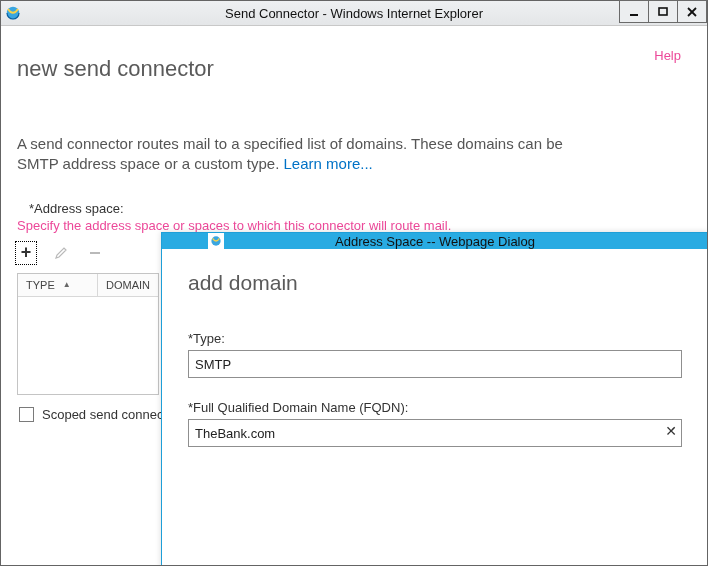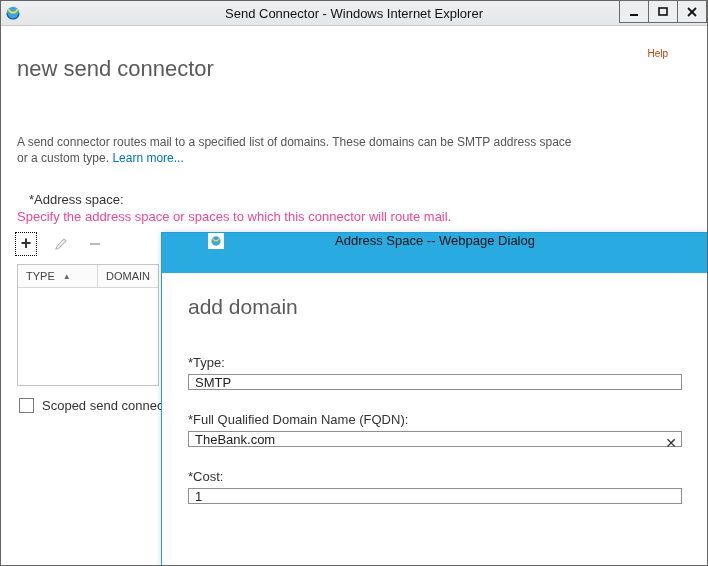--- a/index.html
+++ b/index.html
@@ -71,37 +71,37 @@
   .content-pane {
     position: relative;
     padding: 0;
     height: 539px;
     overflow: hidden;
   }
 
   .help-link {
     position: absolute;
     top: 22px;
-    right: 39px;
-    color: #c2410c;
-    font-size: 10px;
+    right: 26px;
+    color: #ec4899;
+    font-size: 13px;
     cursor: pointer;
   }
 
   .page-title {
     font-weight: 400;
     font-size: 22px;
     color: #5a5a5a;
     margin: 30px 0 0 16px;
   }
 
   .desc {
     margin: 52px 16px 0 16px;
     color: #555;
-    font-size: 12px;
+    font-size: 15px;
     line-height: 1.35;
     max-width: 560px;
   }
   .learn-more {
     color: #0072c6;
     cursor: pointer;
   }
 
   .section-label {
     margin: 26px 0 0 28px;
@@ -186,23 +186,24 @@
     top: 206px;
     width: 546px;
     height: 358px;
     border: 1px solid #1e9fd8;
     border-right: none;
     border-bottom: none;
     background: #fff;
     box-shadow: 0 0 6px rgba(0,0,0,.15);
   }
   .dialog-titlebar {
-    height: 40px;
+    height: 16px;
     background: #29abe2;
     display: flex;
+    align-items: center;
     position: relative;
     padding-left: 40px;
   }
   .dlg-icon {
     width: 16px; height: 16px;
     margin: 0 8px 0 6px;
     background: #fff;
     display:inline-flex;
     align-items:center;
     justify-content:center;
@@ -230,21 +231,21 @@
   .field-label {
     font-size: 13px;
     color: #333;
     margin-bottom: 4px;
   }
   .field-input-wrap {
     position: relative;
   }
   .field-input {
     width: 100%;
-    height: 16px;
+    height: 28px;
     box-sizing: border-box;
     border: 1px solid #8f8f8f;
     padding: 2px 6px;
     font-size: 13px;
     color: #222;
     background: #fff;
     outline: none;
   }
   .clear-x {
     position: absolute;
@@ -360,24 +361,18 @@
         </div>
 
         <div class="field">
           <div class="field-label">*Full Qualified Domain Name (FQDN):</div>
           <div class="field-input-wrap">
             <input class="field-input" style="padding-right: 40px;" value="TheBank.com">
             <span class="clear-x">✕</span>
           </div>
         </div>
 
-        <div class="field">
-          <div class="field-label">*Cost:</div>
-          <div class="field-input-wrap">
-            <input class="field-input" value="1" style="">
-          </div>
-        </div>
 
       </div>
     </div>
 
   </div>
 </div>
 
 </body></html>

